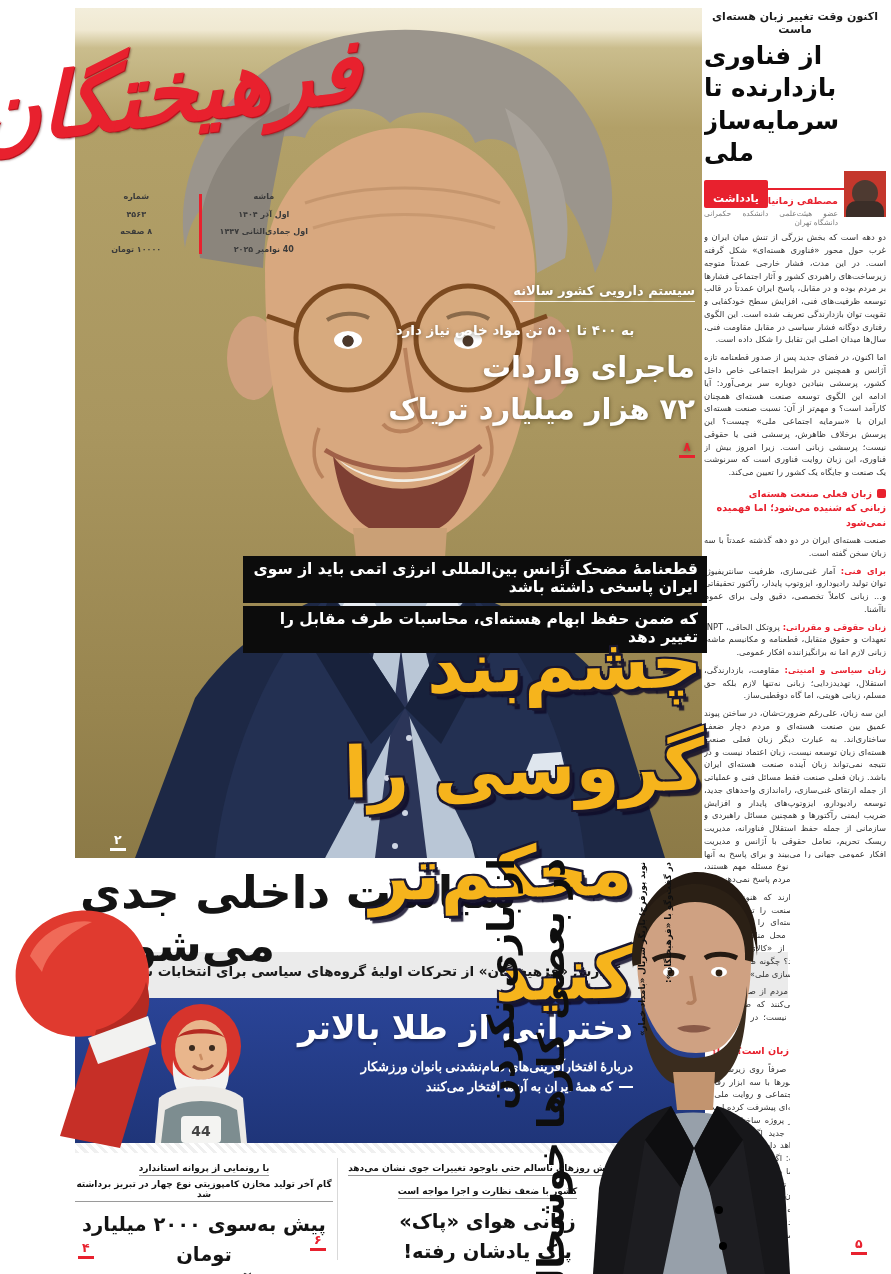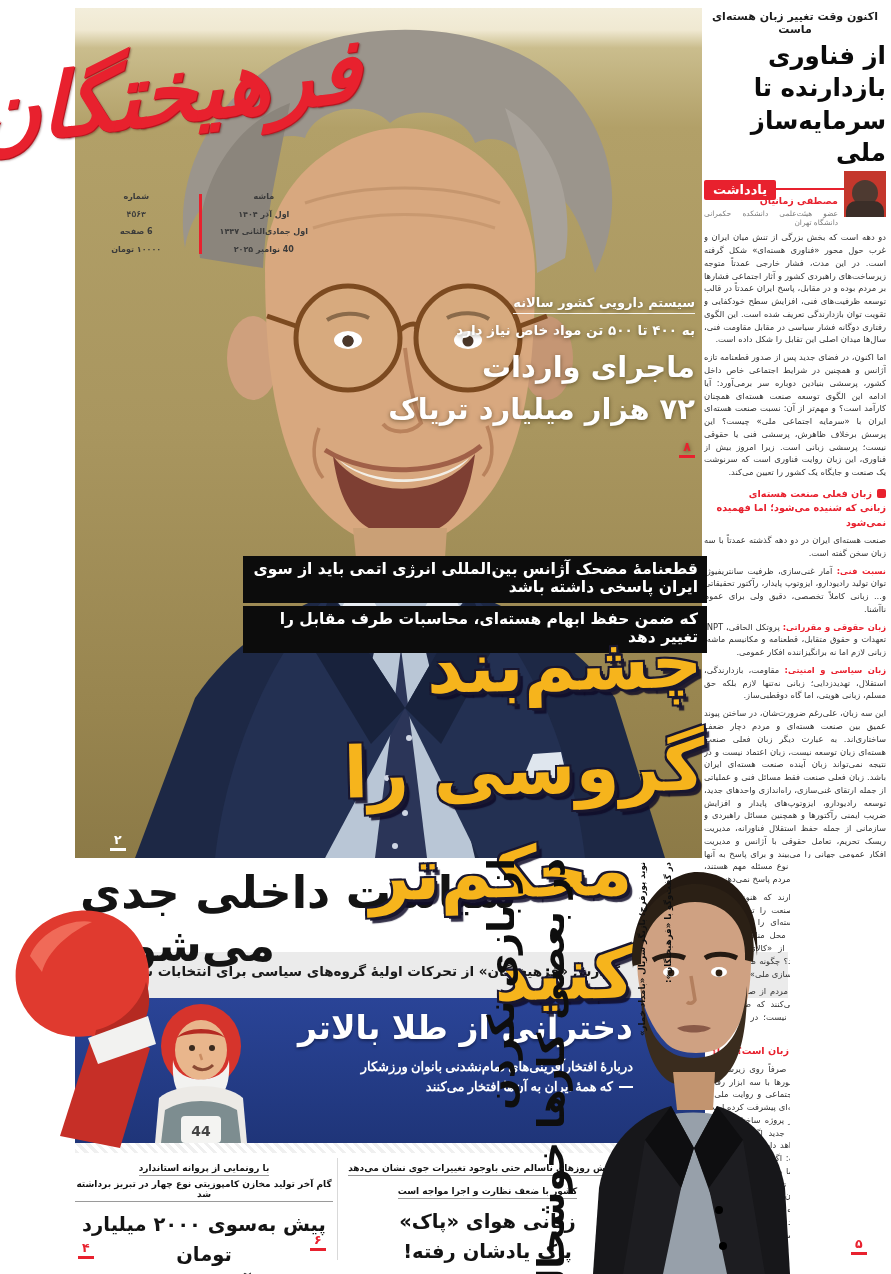--- a/index.html
+++ b/index.html
@@ -13,49 +13,49 @@
   .main-photo svg{position:absolute;left:0;top:0;}
 
   
   .logo{position:absolute;left:42px;top:-6px;width:320px;height:200px;z-index:6;
         color:#e8212e;font-weight:900;font-style:italic;font-size:88px;line-height:190px;
         transform:rotate(-7deg) skewX(-6deg);letter-spacing:-4px;text-align:center;
         text-shadow:1px 1px 0 #b8141f,2px 2px 2px rgba(60,0,0,.35);}
   .dateline{position:absolute;left:84px;top:192px;width:232px;height:62px;z-index:6;display:flex;
             flex-direction:row-reverse;align-items:stretch;gap:10px;color:#3b3b3b;}
   .dateline .col{display:flex;flex-direction:column;justify-content:space-between;font-size:8px;font-weight:bold;text-align:center;flex:1;}
-  .dateline .issue-digits{letter-spacing:6px;font-family:Liberation Mono, monospace;}
+  .dateline .issue-digits{letter-spacing:6px;}
   .dateline .divider{width:3px;background:#e8212e;align-self:stretch;margin-top:2px;}
 
   
-  .opium{position:absolute;right:196px;top:292px;width:360px;text-align:right;color:#fff;z-index:3;
+  .opium{position:absolute;right:196px;top:280px;width:360px;text-align:right;color:#fff;z-index:3;
          text-shadow:0 1px 4px rgba(40,30,0,.55);}
   .opium .k1{display:inline-block;font-size:13px;font-weight:bold;border-bottom:1.5px solid rgba(255,255,255,.9);padding-bottom:3px;}
-  .opium .k2{font-size:13.5px;font-weight:bold;margin-top:8px;}
+  .opium .k2{font-size:13.5px;font-weight:bold;margin-top:20px;text-align:center;}
   .opium .h{font-size:29px;font-weight:900;line-height:1.45;margin-top:8px;letter-spacing:-.5px;}
 
   
   .captions{position:absolute;left:243px;top:556px;width:464px;text-align:right;z-index:3;}
   .captions .bar{display:inline-block;background:#0c0c0c;color:#fff;font-size:15.5px;font-weight:bold;
                  padding:4px 9px 7px;margin-bottom:3px;}
   .yellow-head{position:absolute;left:138px;top:618px;width:568px;z-index:3;text-align:right;
      font-weight:900;color:#f6b41c;font-size:71px;line-height:1.45;transform:rotate(-1.3deg);letter-spacing:-2px;
      text-shadow:-2px -2px 0 #191730,2px -2px 0 #191730,-2px 2px 0 #191730,3px 3px 0 #191730,5px 6px 1px rgba(15,12,40,.85);}
   .yellow-head .l2{margin-left:0;padding-left:70px;padding-right:0;margin-right:75px;}
   .pg{display:inline-block;color:#e8212e;font-weight:bold;font-size:12.5px;border-bottom:3px solid #e8212e;padding:0 4px 1px;line-height:1.2;}
   .pg.white{color:#fff;border-color:#fff;}
 
   
   .opinion{position:absolute;left:704px;top:10px;width:182px;height:1256px;overflow:hidden;z-index:2;text-align:justify;}
   .opinion .kicker{font-size:11px;font-weight:bold;color:#1c1c1c;text-align:center;letter-spacing:-.3px;}
-  .opinion .headline{font-size:24.5px;font-weight:900;color:#0b0b0b;text-align:right;line-height:1.32;margin-top:4px;letter-spacing:-1px;}
+  .opinion .headline{font-size:24.5px;font-weight:900;color:#0b0b0b;text-align:left;line-height:1.32;margin-top:4px;letter-spacing:-1px;}
   .author-strip{position:relative;height:52px;margin-top:10px;}
   .author-strip .rule{position:absolute;right:0;left:0;top:9px;height:2px;background:#e8212e;}
-  .author-strip .tag{position:absolute;left:0;top:1px;background:#e8212e;color:#fff;font-size:13px;font-weight:bold;
-                     padding:2px 9px 3px;border-radius:2px;}
+  .author-strip .tag{position:absolute;left:0;top:1px;background:#e8212e;color:#fff;font-size:11px;font-weight:bold;
+                     padding:12px 9px 3px;border-radius:2px;}
   .author-strip .photo{position:absolute;right:0;top:-8px;width:42px;height:46px;background:#c4372c;overflow:hidden;}
   .author-strip .photo .head{position:absolute;left:8px;top:9px;width:26px;height:26px;border-radius:50%;background:#4e3a31;}
   .author-strip .photo .body{position:absolute;left:2px;top:30px;width:38px;height:18px;border-radius:10px 10px 0 0;background:#3b2e28;}
   .author-strip .name{position:absolute;right:48px;top:16px;color:#e8212e;font-size:9.5px;font-weight:bold;}
   .author-strip .aff{position:absolute;right:48px;top:30px;color:#7a7a7a;font-size:7.4px;}
   .opinion p{font-size:8.4px;line-height:1.52;color:#333;margin:0 0 5px;}
   .opinion .lead{color:#e8212e;font-weight:bold;}
   .sec-head{color:#e8212e;font-weight:bold;font-size:9.6px;line-height:1.5;margin:8px 0 4px;text-align:right;}
   .sec-head .bullet{display:inline-block;width:9px;height:9px;background:#e8212e;border-radius:2px;margin-left:5px;vertical-align:-1px;}
   .continue{font-size:8.6px;font-weight:bold;color:#111;text-align:right;margin-top:2px;}
@@ -164,21 +164,21 @@
 
       <path d="M448,770 L492,770 L486,744 L458,746 Z" fill="#dfe6ee"></path>
     </svg>
   </div>
 
   <div class="logo">فرهیختگان</div>
   <div class="dateline">
     <div class="col">
       <span>شماره</span>
       <span class="issue-digits">۴۵۶۳</span>
-      <span>6 صفحه</span>
+      <span>۸ صفحه</span>
       <span>۱۰۰۰۰ تومان</span>
     </div>
     <div class="divider"></div>
     <div class="col">
       <span>ماشه</span>
       <span>اول آذر ۱۴۰۴</span>
       <span>اول جمادی‌الثانی ۱۴۴۷</span>
       <span>40 نوامبر ۲۰۲۵</span>
     </div>
   </div>
@@ -216,21 +216,21 @@
       <div class="name">مصطفی زمانیان</div>
       <div class="aff">عضو هیئت‌علمی دانشکده حکمرانی دانشگاه تهران</div>
     </div>
     <p>دو دهه است که بخش بزرگی از تنش میان ایران و غرب حول محور «فناوری هسته‌ای» شکل گرفته است. در این مدت، فشار خارجی عمدتاً متوجه زیرساخت‌های راهبردی کشور و آثار اجتماعی فشارها بر مردم بوده و در مقابل، پاسخ ایران عمدتاً در قالب توسعه ظرفیت‌های فنی، افزایش سطح خودکفایی و تقویت توان بازدارندگی تعریف شده است. این الگوی رفتاری دوگانه فشار سیاسی در مقابل مقاومت فنی، سال‌ها میدان اصلی این تقابل را شکل داده است.</p>
     <p>اما اکنون، در فضای جدید پس از صدور قطعنامه تازه آژانس و همچنین در شرایط اجتماعی خاص داخل کشور، پرسشی بنیادین دوباره سر برمی‌آورد: آیا ادامه این الگوی توسعه صنعت هسته‌ای همچنان کارآمد است؟ و مهم‌تر از آن: نسبت صنعت هسته‌ای ایران با «سرمایه اجتماعی ملی» چیست؟ این پرسش برخلاف ظاهرش، پرسشی فنی یا حقوقی نیست؛ پرسشی زبانی است. زیرا امروز بیش از فناوری، این زبان روایت فناوری است که سرنوشت یک صنعت و جایگاه یک کشور را تعیین می‌کند.</p>
     <div class="sec-head">
       <span class="bullet"></span><span>زبان فعلی صنعت هسته‌ای</span><br>
       <span>زبانی که شنیده می‌شود؛ اما فهمیده نمی‌شود</span>
     </div>
     <p>صنعت هسته‌ای ایران در دو دهه گذشته عمدتاً با سه زبان سخن گفته است.</p>
-    <p><span class="lead">نسبت فنی:</span> <span>آمار غنی‌سازی، ظرفیت سانتریفیوژ، توان تولید رادیودارو، ایزوتوپ پایدار، رآکتور تحقیقاتی و... زبانی کاملاً تخصصی، دقیق ولی برای عموم ناآشنا.</span></p>
+    <p><span class="lead">برای فنی:</span> <span>آمار غنی‌سازی، ظرفیت سانتریفیوژ، توان تولید رادیودارو، ایزوتوپ پایدار، رآکتور تحقیقاتی و... زبانی کاملاً تخصصی، دقیق ولی برای عموم ناآشنا.</span></p>
     <p><span class="lead">زبان حقوقی و مقرراتی:</span> <span>پروتکل الحاقی، NPT، تعهدات و حقوق متقابل، قطعنامه و مکانیسم ماشه؛ زبانی لازم اما نه برانگیزاننده افکار عمومی.</span></p>
     <p><span class="lead">زبان سیاسی و امنیتی:</span> <span>مقاومت، بازدارندگی، استقلال، تهدیدزدایی؛ زبانی نه‌تنها لازم بلکه حق مسلم، زبانی هویتی، اما گاه دوقطبی‌ساز.</span></p>
     <p>این سه زبان، علی‌رغم ضرورت‌شان، در ساختن پیوند عمیق بین صنعت هسته‌ای و مردم دچار ضعف ساختاری‌اند. به عبارت دیگر زبان فعلی صنعت هسته‌ای زبان توسعه نیست، زبان اعتماد نیست و در نتیجه نمی‌تواند زبان آینده صنعت هسته‌ای ایران باشد. زبان فعلی صنعت فقط مسائل فنی و عملیاتی از جمله ارتقای غنی‌سازی، راه‌اندازی واحدهای جدید، توسعه رادیودارو، ایزوتوپ‌های پایدار و افزایش ضریب ایمنی رآکتورها و همچنین مسائل راهبردی و سازمانی از جمله حفظ استقلال فناورانه، مدیریت ریسک تحریم، تعامل حقوقی با آژانس و مدیریت افکار عمومی جهانی را می‌بیند و برای پاسخ به آنها برنامه‌ریزی می‌کند. هر دو نوع مسئله مهم هستند، اما هیچ‌یک به پرسش اصلی مردم پاسخ نمی‌دهند.</p>
     <p>در واقع مسائلی وجود دارند که هنوز نام‌گذاری نشده‌اند؛ ولی سرنوشت صنعت را تعیین می‌کنند. چگونه می‌توان صنعت هسته‌ای را به بخشی از مفاهمه ملی تبدیل کرد نه محل مناقشه سیاسی؟ چگونه می‌توان فناوری را از «کالای امنیتی» به «دارایی عمومی» تبدیل کرد؟ چگونه می‌توان صنعت هسته‌ای را محور یک «آینده‌سازی ملی» دانست؟</p>
     <p>این‌ها مسائلی‌اند که انتظار مردم از صنعت را تغییر می‌دهند و دقیقاً روشن می‌کنند که ضعف صنعت هسته‌ای امروز در فناوری نیست؛ در زبان روایت فناوری است.</p>
     <div class="sec-head">
       <span class="bullet"></span><span>اکنون زمان تغییر زبان است؟ چرا؟</span>
     </div>
     <p>جهان امروز، عرصه رقابت صرفاً روی زیرساخت‌ها نیست. در چنین جهانی کشورها با سه ابزار رقابت می‌کنند: فناوری، سرمایه اجتماعی و روایت ملی از آینده. ایران در فناوری هسته‌ای پیشرفت کرده است؛ اما در دو عرصه دیگر هنوز پروژه ساختاری تعریف نشده است. این قطعنامه جدید اگرچه در سطح سیاسی تبعاتی برای ما خواهد داشت، اما در سطح زبانی یک هشدار مهم است: اگر روایت هسته‌ای ما تغییر نکند، دیگران روایت ما را می‌نویسند و روایت رقیب همیشه امنیتی‌سازی، تقابل و انزوا را تقویت می‌کند. زمان ایجاد یک زبان جدید است؛ زبانی که زندگی مردم را ببیند، آینده را تصویر کند، معنا و افتخار بیافریند، اعتماد تولید کند و در نهایت صنعت هسته‌ای را از «مسئله سیاست خارجی» به «دارایی ملی» تبدیل کند.</p>
     <div class="continue">ادامه در صفحه ۷</div>

